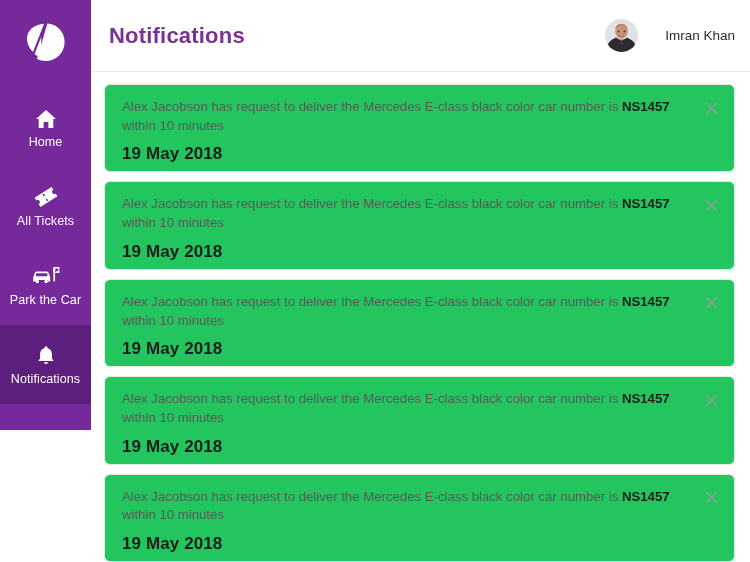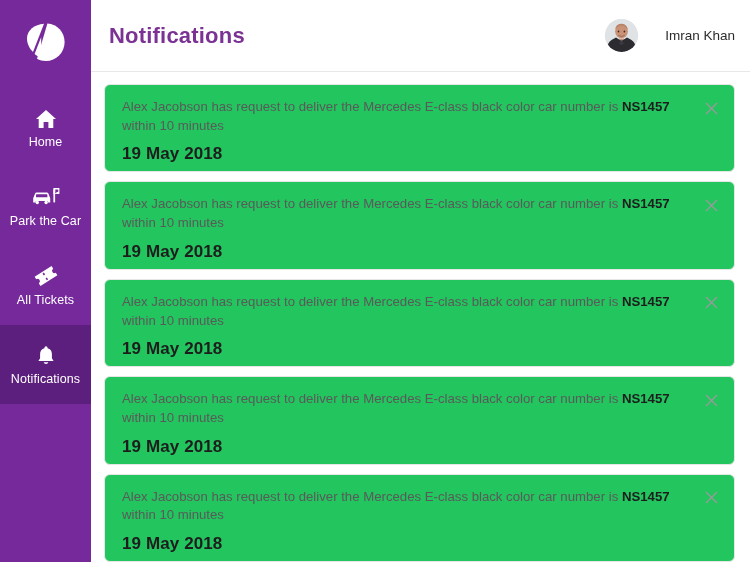--- a/index.html
+++ b/index.html
@@ -21,21 +21,21 @@
   .app {
     display: flex;
     width: 750px;
     height: 562px;
   }
 
   
   .sidebar {
     width: 91px;
     min-width: 91px;
-    height: 562px;
+    height: 430px;
     background: #76299a;
     display: flex;
     flex-direction: column;
     align-items: stretch;
     position: relative;
   }
 
   .logo-wrap {
     height: 88px;
     display: flex;
@@ -210,48 +210,48 @@
 
     <nav class="nav">
 
       <div class="nav-item">
         <span class="nav-icon">
           <svg width="22" height="20" viewBox="0 0 22 20">
             <path d="M11 1 L21 10 L18.3 10 L18.3 19 L13.4 19 L13.4 13 L8.6 13 L8.6 19 L3.7 19 L3.7 10 L1 10 Z"></path>
           </svg>
         </span>
         <span class="nav-label">Home</span>
+      </div>
+
+      <div class="nav-item">
+        <span class="nav-icon">
+          <svg width="24" height="22" viewBox="0 0 24 22">
+            <g transform="rotate(-32 12 11)">
+              <path d="M2 5.5 L22 5.5 L22 8.6 A2.4 2.4 0 0 0 22 13.4 L22 16.5 L2 16.5 L2 13.4 A2.4 2.4 0 0 0 2 8.6 Z"></path>
+              <rect x="10.4" y="7.0" width="1.6" height="2.3" fill="#76299a"></rect>
+              <rect x="10.4" y="12.7" width="1.6" height="2.3" fill="#76299a"></rect>
+            </g>
+          </svg>
+        </span>
+        <span class="nav-label">All Tickets</span>
       </div>
 
       <div class="nav-item">
         <span class="nav-icon">
           <svg width="30" height="22" viewBox="0 0 30 22">
             <path d="M2.2 12.3 L4.0 7.8 A2 2 0 0 1 5.9 6.6 L15.6 6.6 A2 2 0 0 1 17.5 7.8 L19.2 12.3 L19.2 16.4 L16.6 16.4 L16.6 15.0 L4.8 15.0 L4.8 16.4 L2.2 16.4 Z"></path>
             <rect x="5.0" y="8.3" width="11.4" height="3.0" rx="0.6" fill="#76299a"></rect>
             <circle cx="6.3" cy="16.5" r="1.7"></circle>
             <circle cx="15.1" cy="16.5" r="1.7"></circle>
             <rect x="22.4" y="3.4" width="1.7" height="13.0"></rect>
             <rect x="22.4" y="2.0" width="6.0" height="6.0" rx="0.6"></rect>
             <path d="M24.3 3.6 L26.2 3.6 A1.25 1.25 0 0 1 26.2 6.1 L25.4 6.1 L25.4 7.3 L24.3 7.3 Z" fill="#76299a"></path>
           </svg>
         </span>
         <span class="nav-label">Park the Car</span>
-      </div>
-
-      <div class="nav-item">
-        <span class="nav-icon">
-          <svg width="24" height="22" viewBox="0 0 24 22">
-            <g transform="rotate(-32 12 11)">
-              <path d="M2 5.5 L22 5.5 L22 8.6 A2.4 2.4 0 0 0 22 13.4 L22 16.5 L2 16.5 L2 13.4 A2.4 2.4 0 0 0 2 8.6 Z"></path>
-              <rect x="10.4" y="7.0" width="1.6" height="2.3" fill="#76299a"></rect>
-              <rect x="10.4" y="12.7" width="1.6" height="2.3" fill="#76299a"></rect>
-            </g>
-          </svg>
-        </span>
-        <span class="nav-label">All Tickets</span>
       </div>
 
       <div class="nav-item active">
         <span class="nav-icon">
           <svg width="20" height="21" viewBox="0 0 20 21">
             <path d="M10 1.2 A1.55 1.55 0 0 1 11.55 2.75 L11.55 3.3 A5.9 5.9 0 0 1 15.9 9.0 L15.9 13.2 L17.6 15.9 L2.4 15.9 L4.1 13.2 L4.1 9.0 A5.9 5.9 0 0 1 8.45 3.3 L8.45 2.75 A1.55 1.55 0 0 1 10 1.2 Z"></path>
             <path d="M7.6 17.2 L12.4 17.2 A2.5 2.5 0 0 1 7.6 17.2 Z"></path>
           </svg>
         </span>
         <span class="nav-label">Notifications</span>

